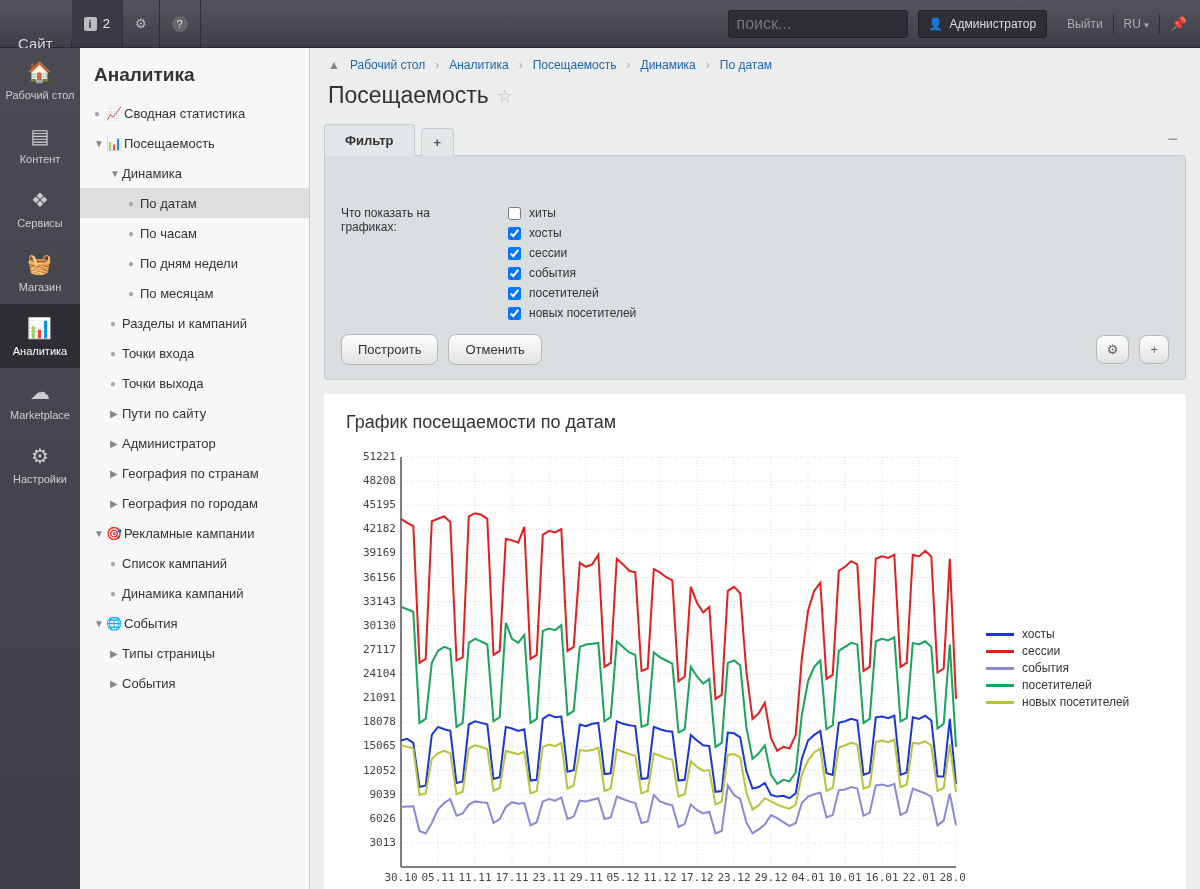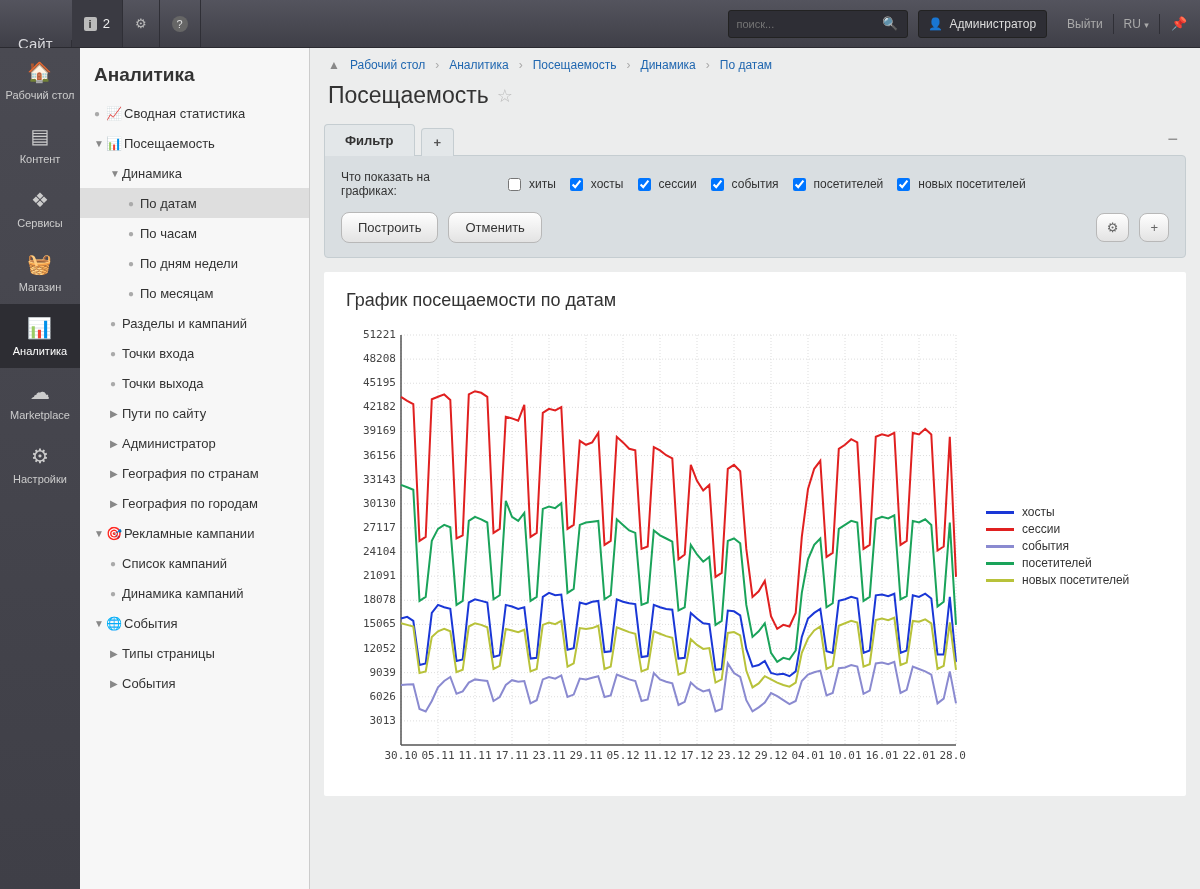--- a/index.html
+++ b/index.html
@@ -6,21 +6,21 @@
 body { font-family: Arial, Helvetica, sans-serif; font-size: 13px; color: #333; background: #e8e8e8; width: 1200px; height: 889px; overflow: hidden; }
 
 
 .topbar { height: 48px; background: linear-gradient(#54545e, #3f3f47); display: flex; align-items: stretch; border-bottom: 1px solid #2a2a30; }
 .topbar-tab { display: flex; align-items: center; padding: 0 18px; color: #d8d8dc; font-size: 15px; cursor: pointer; border-right: 1px solid #2f2f36; margin-top: 40px; }
 .topbar-tab.active { background: #fff; color: #333; font-weight: bold; border-top: 2px solid #fff; }
 .topbar-btn { display: flex; align-items: center; padding: 0 12px; color: #bbb; cursor: pointer; gap: 6px; border-right: 1px solid #2f2f36; }
 .topbar-btn.notif { background: #3a3a42; }
 .topbar-spacer { flex: 1; }
 .search-box { align-self: center; background: #2e2e35; border: 1px solid #222; border-radius: 3px; height: 28px; width: 180px; display: flex; align-items: center; padding: 0 8px; margin-right: 10px; }
-.search-box input { background: transparent; border: none; outline: none; color: #84cc16; font-size: 11px; flex: 1; }
+.search-box input { background: transparent; border: none; outline: none; color: #84cc16; font-size: 16px; flex: 1; }
 .user-btn { background: #2e2e35; border: 1px solid #222; border-radius: 3px; height: 28px; align-self: center; display: flex; align-items: center; padding: 0 10px; color: #ddd; font-size: 12px; margin-right: 10px; cursor: pointer; gap: 6px; }
 .top-link { align-self: center; color: #aaa; font-size: 12px; padding: 0 10px; cursor: pointer; }
 .top-sep { align-self: center; width: 1px; height: 20px; background: #2f2f36; }
 .pin { align-self: center; color: #888; padding: 0 12px; cursor: pointer; }
 
 
 .shell { display: flex; height: calc(100% - 48px); }
 
 
 .rail { width: 80px; background: linear-gradient(#4a4a52, #3f3f47); display: flex; flex-direction: column; }
@@ -48,23 +48,23 @@
 .page-title { font-size: 23px; padding: 4px 18px 14px; color: #333; display: flex; align-items: center; gap: 8px; }
 .star { color: #bbb; font-size: 18px; cursor: pointer; }
 
 
 .filterwrap { margin: 0 14px 14px; }
 .tabs { display: flex; align-items: flex-end; }
 .tab { background: #e3e7e9; border: 1px solid #c5cdd1; border-bottom: none; border-radius: 4px 4px 0 0; padding: 8px 20px; font-size: 13px; font-weight: bold; cursor: pointer; position: relative; top: 1px; z-index: 2; }
 .tab-add { background: #e3e7e9; border: 1px solid #c5cdd1; border-bottom: none; border-radius: 4px 4px 0 0; padding: 6px 12px; margin-left: 6px; cursor: pointer; position: relative; top: 1px; font-weight: bold; color: #555; }
 .filter-collapse { margin-left: auto; align-self: center; padding-right: 8px; color: #888; cursor: pointer; font-size: 18px; }
 .panel { background: #d9dee1; border: 1px solid #c5cdd1; border-radius: 0 4px 4px 4px; padding: 14px 16px; }
-.row { display: flex; gap: 12px; }
+.row { display: flex; gap: 12px; margin-top: 36px; }
 .row-label { width: 130px; font-size: 12px; color: #333; }
-.checks { display: flex; flex-direction: row; gap: 14px; padding-left: 25px; }
+.checks { display: flex; flex-direction: column; gap: 6px; padding-left: 25px; }
 .chk { display: flex; align-items: center; gap: 8px; font-size: 12px; }
 .btnrow { display: flex; gap: 10px; margin-top: 14px; align-items: center; }
 .btn { background: linear-gradient(#fefefe, #e3e3e3); border: 1px solid #b8b8b8; border-radius: 8px; padding: 7px 16px; font-size: 13px; cursor: pointer; color: #333; }
 .btn-icon { padding: 6px 10px; color: #666; }
 .btnrow .spacer { flex: 1; }
 
 
 .card { background: #fff; margin: 0 14px 14px; padding: 18px 22px; border-radius: 2px; }
 .card h3 { font-size: 18px; font-weight: normal; margin-bottom: 14px; }
 .chart-wrap { display: flex; gap: 20px; }

